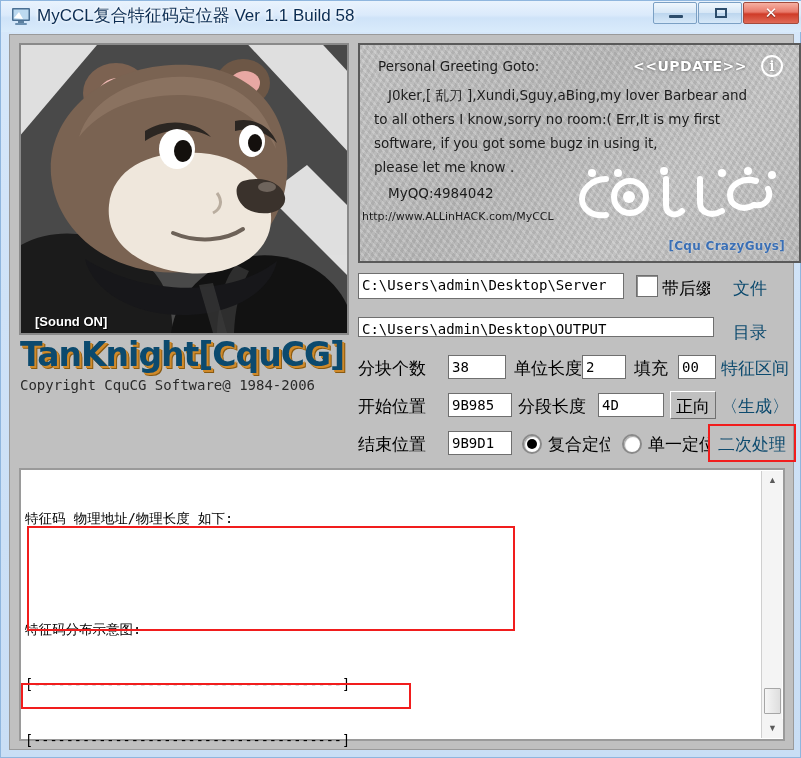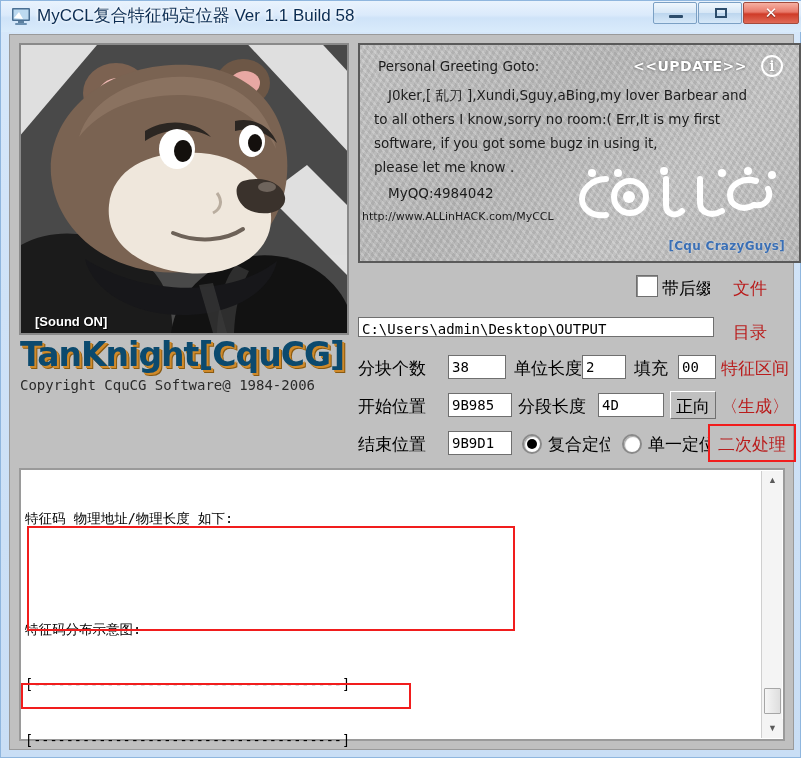--- a/index.html
+++ b/index.html
@@ -136,21 +136,21 @@
   }
   .rbtn{
     position:absolute;box-sizing:border-box;
     background:#c0c0c0;
     color:#000;font-size:17px;text-align:center;white-space:nowrap;
     font-family:"DejaVu Sans","Liberation Sans",sans-serif;
     border-top:1px solid #ffffff;border-left:1px solid #ffffff;
     border-right:1px solid #707070;border-bottom:1px solid #707070;
   }
   .plainbtn{
-    position:absolute;color:#b91c1c;font-size:17px;white-space:nowrap;text-align:center;
+    position:absolute;color:#0c4a6e;font-size:17px;white-space:nowrap;text-align:center;
     font-family:"DejaVu Sans","Liberation Sans",sans-serif;
   }
   .cbox{
     position:absolute;width:22px;height:22px;box-sizing:border-box;
     background:#fff;border:1px solid #6f6f6f;
     box-shadow:inset 1px 1px 0 #8f8f8f;
   }
   .radio{
     position:absolute;width:20px;height:20px;border-radius:50%;
     background:#ffffff;box-sizing:border-box;
@@ -307,20 +307,21 @@
             <circle cx="92" cy="8" r="4"></circle>
             <circle cx="150" cy="10" r="4"></circle>
             <circle cx="176" cy="8" r="4"></circle>
               <circle cx="200" cy="12" r="4"></circle>
           </g>
         </svg>
       </span>
       <div class="cqu-sub">[Cqu CrazyGuys]</div>
     </div>
 
+    <div class="tin" style="left:348px;top:238px;width:266px;height:26px;">C:\Users\admin\Desktop\Server</div>
     <div class="cbox" style="left:626px;top:240px;"></div>
     <div class="lbl" style="left:652px;top:242px;width:48px;overflow:hidden;">带后缀</div>
     <div class="plainbtn" style="left:706px;top:242px;width:68px;">文件</div>
 
     <div class="tin" style="left:348px;top:282px;width:356px;height:20px;">C:\Users\admin\Desktop\OUTPUT</div>
     <div class="plainbtn" style="left:706px;top:286px;width:68px;">目录</div>
 
     <div class="lbl" style="left:348px;top:322px;">分块个数</div>
     <div class="tin" style="left:438px;top:320px;width:58px;height:24px;">38</div>
     <div class="lbl" style="left:504px;top:322px;">单位长度</div>

